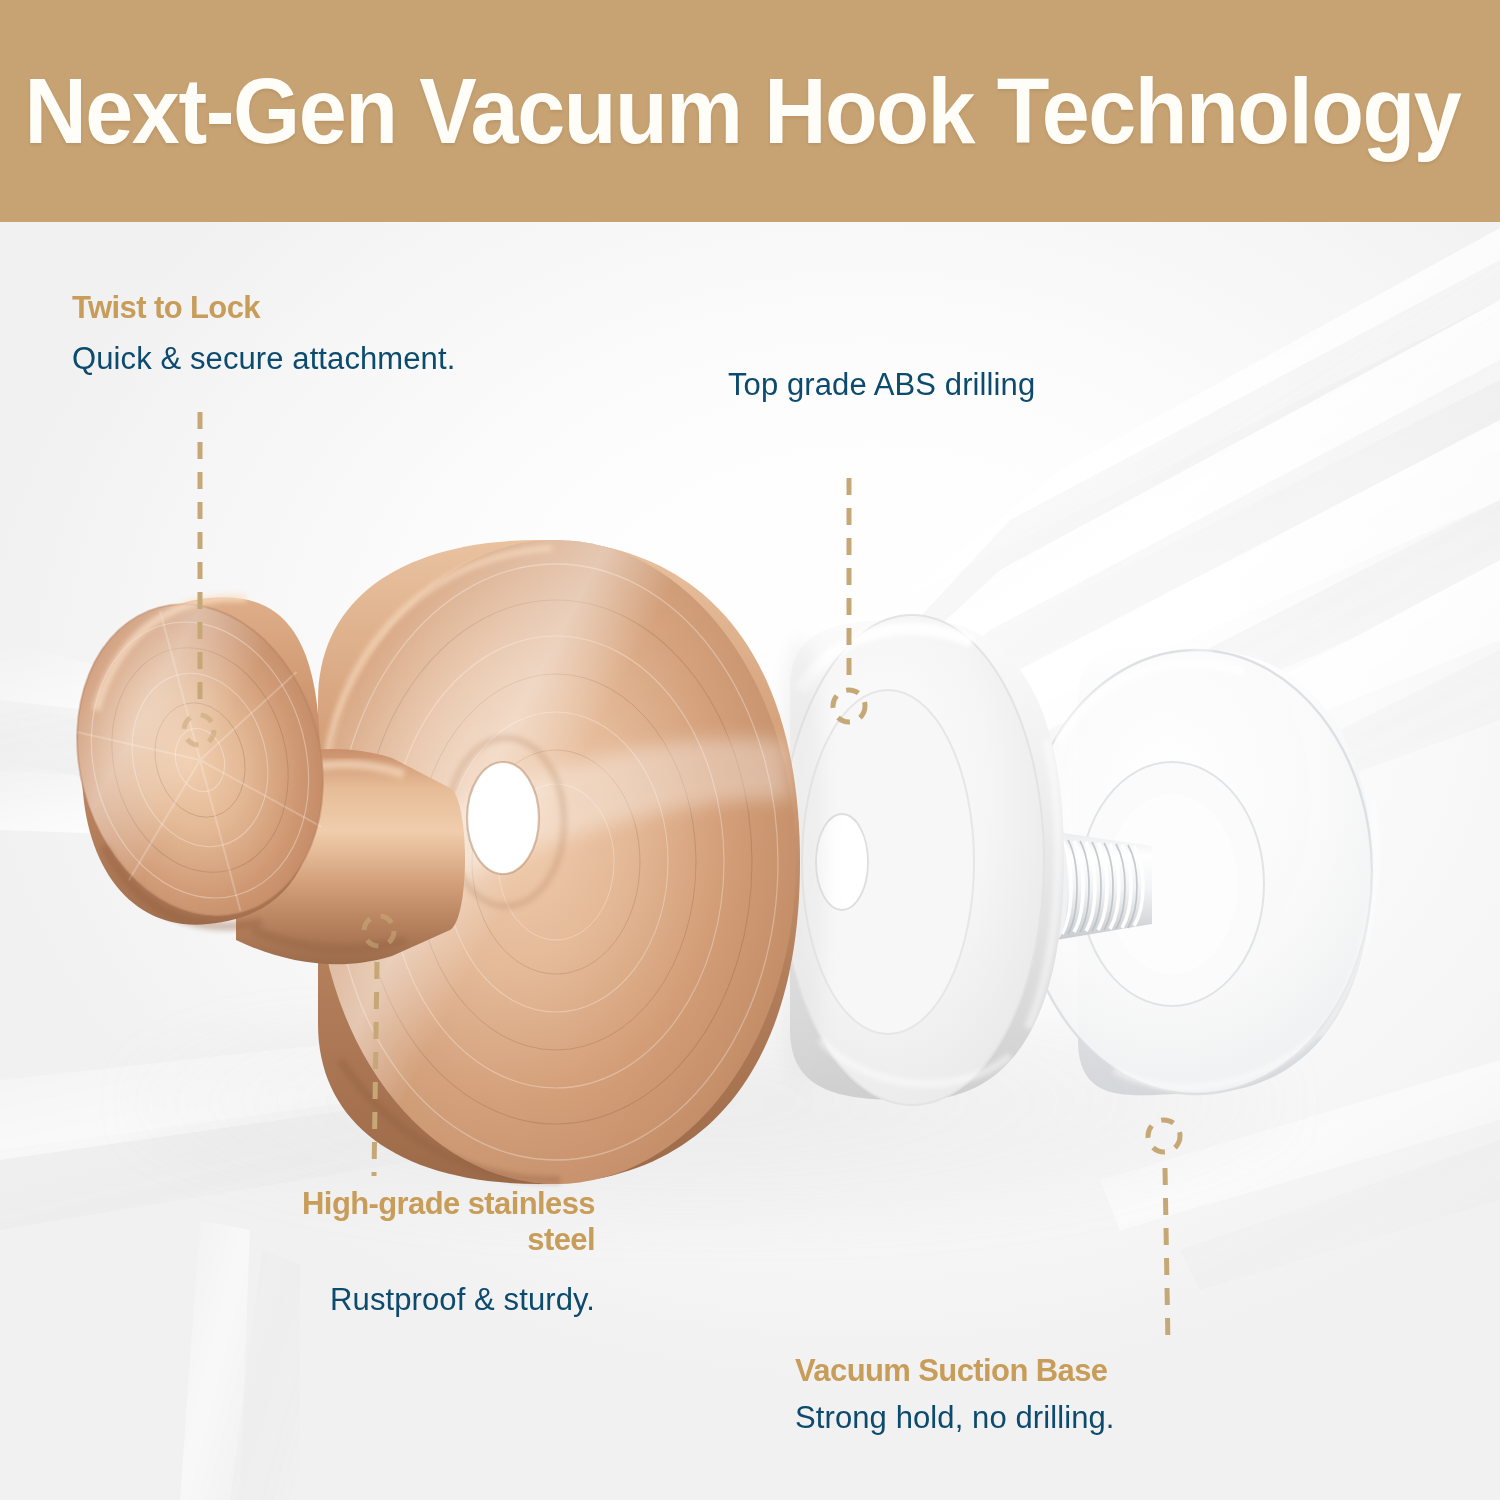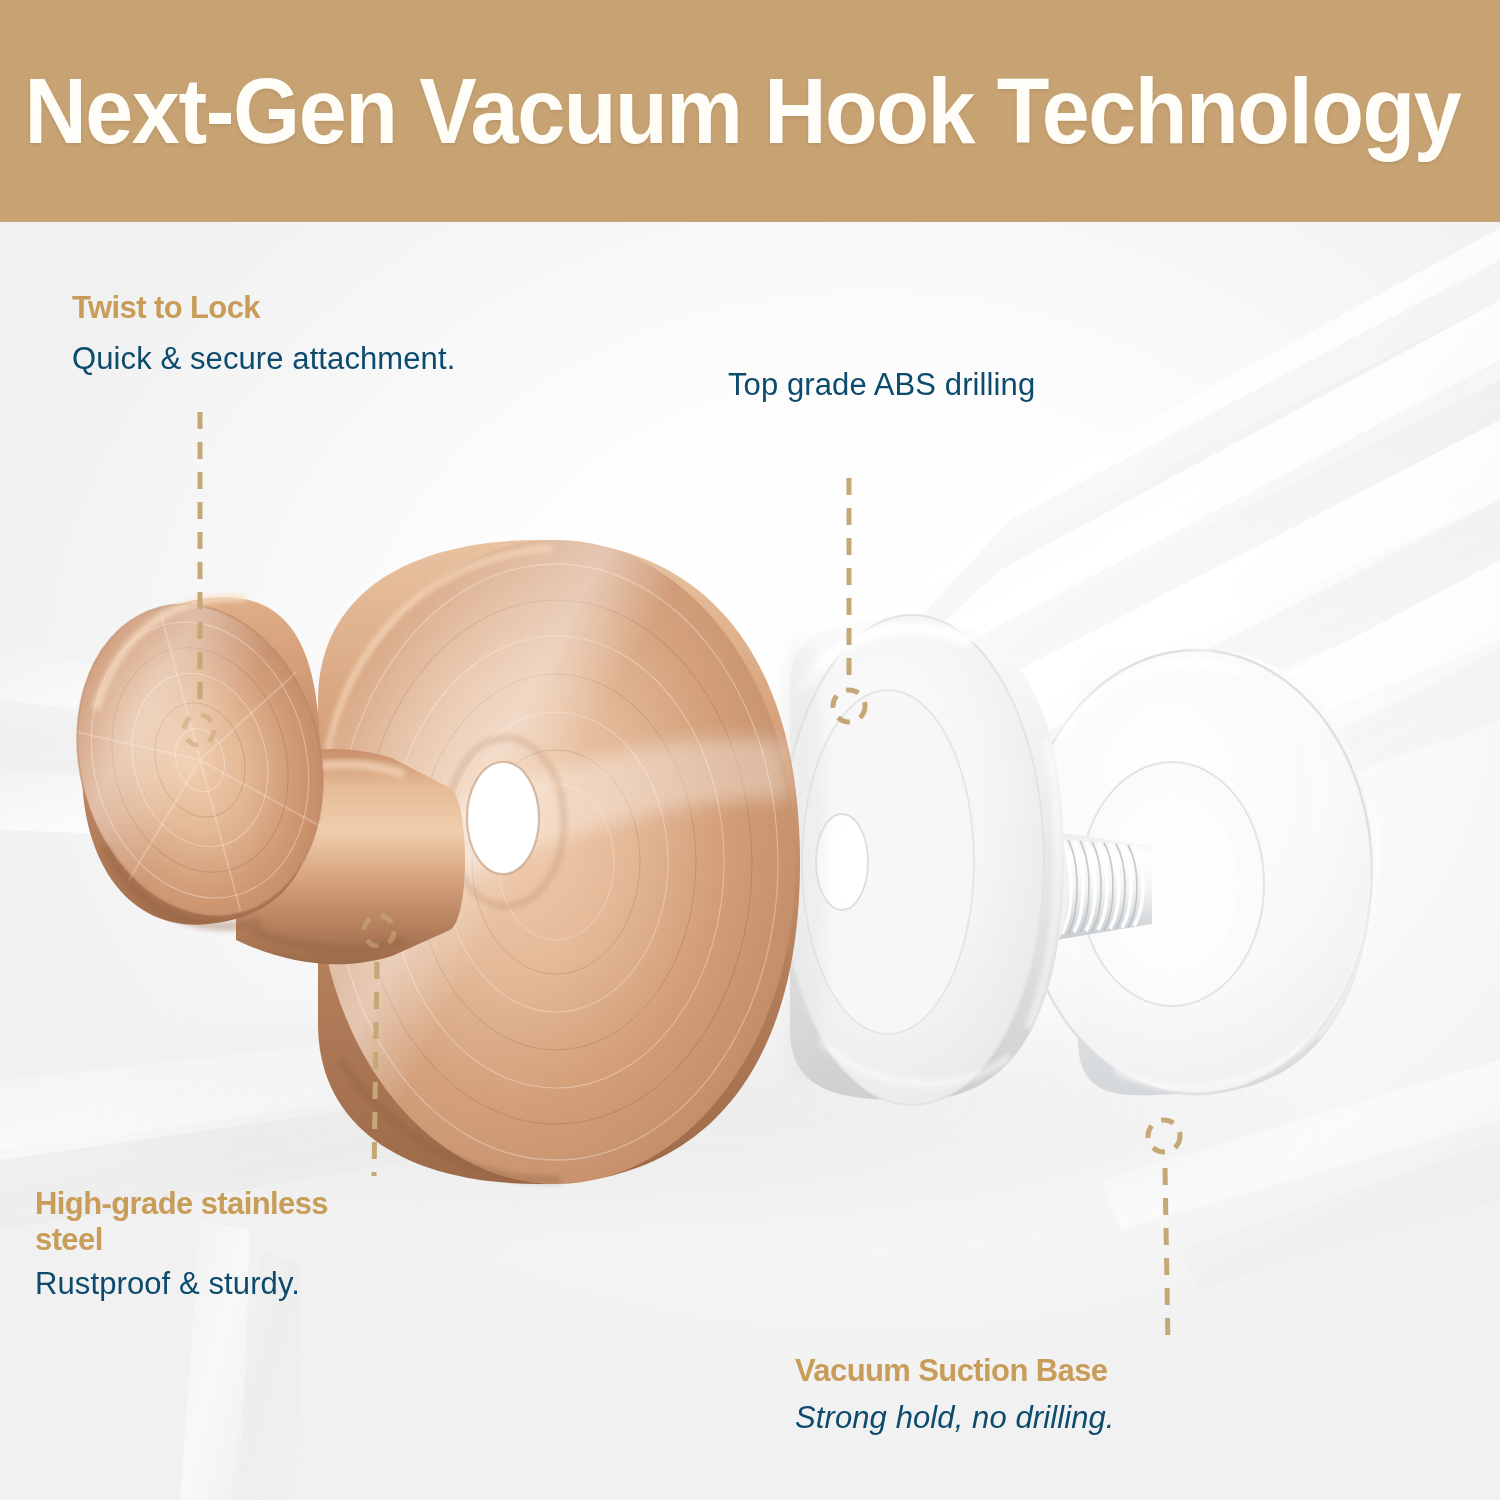--- a/index.html
+++ b/index.html
@@ -74,24 +74,24 @@
     margin-top:14px;
     color:#0c4a6e;
     font-weight:400;
     font-size:31px;
     line-height:1.25;
     letter-spacing:.1px;
   }
 
   #callout-twist      { left:72px;  top:290px;  width:520px; }
   #callout-antidrop   { left:728px; top:352px;  width:520px; }
-  #callout-steel      { left:35px;  top:1186px; width:560px; }
-  #callout-steel .c-sub { margin-top:6px; }
+  #callout-steel      { left:35px;  top:1186px; width:560px;text-align:right; }
+  #callout-steel .c-sub { margin-top:22px; }
   #callout-vacuum     { left:795px; top:1353px; width:600px; }
-  #callout-vacuum .c-sub { margin-top:10px;font-style:italic; }
+  #callout-vacuum .c-sub { margin-top:10px; }
 
   
   .leaders {
     position:absolute; inset:0;
     pointer-events:none;
   }
   .leaders svg { width:100%; height:100%; display:block; }
 
   
   .product { position:absolute; inset:0; }

